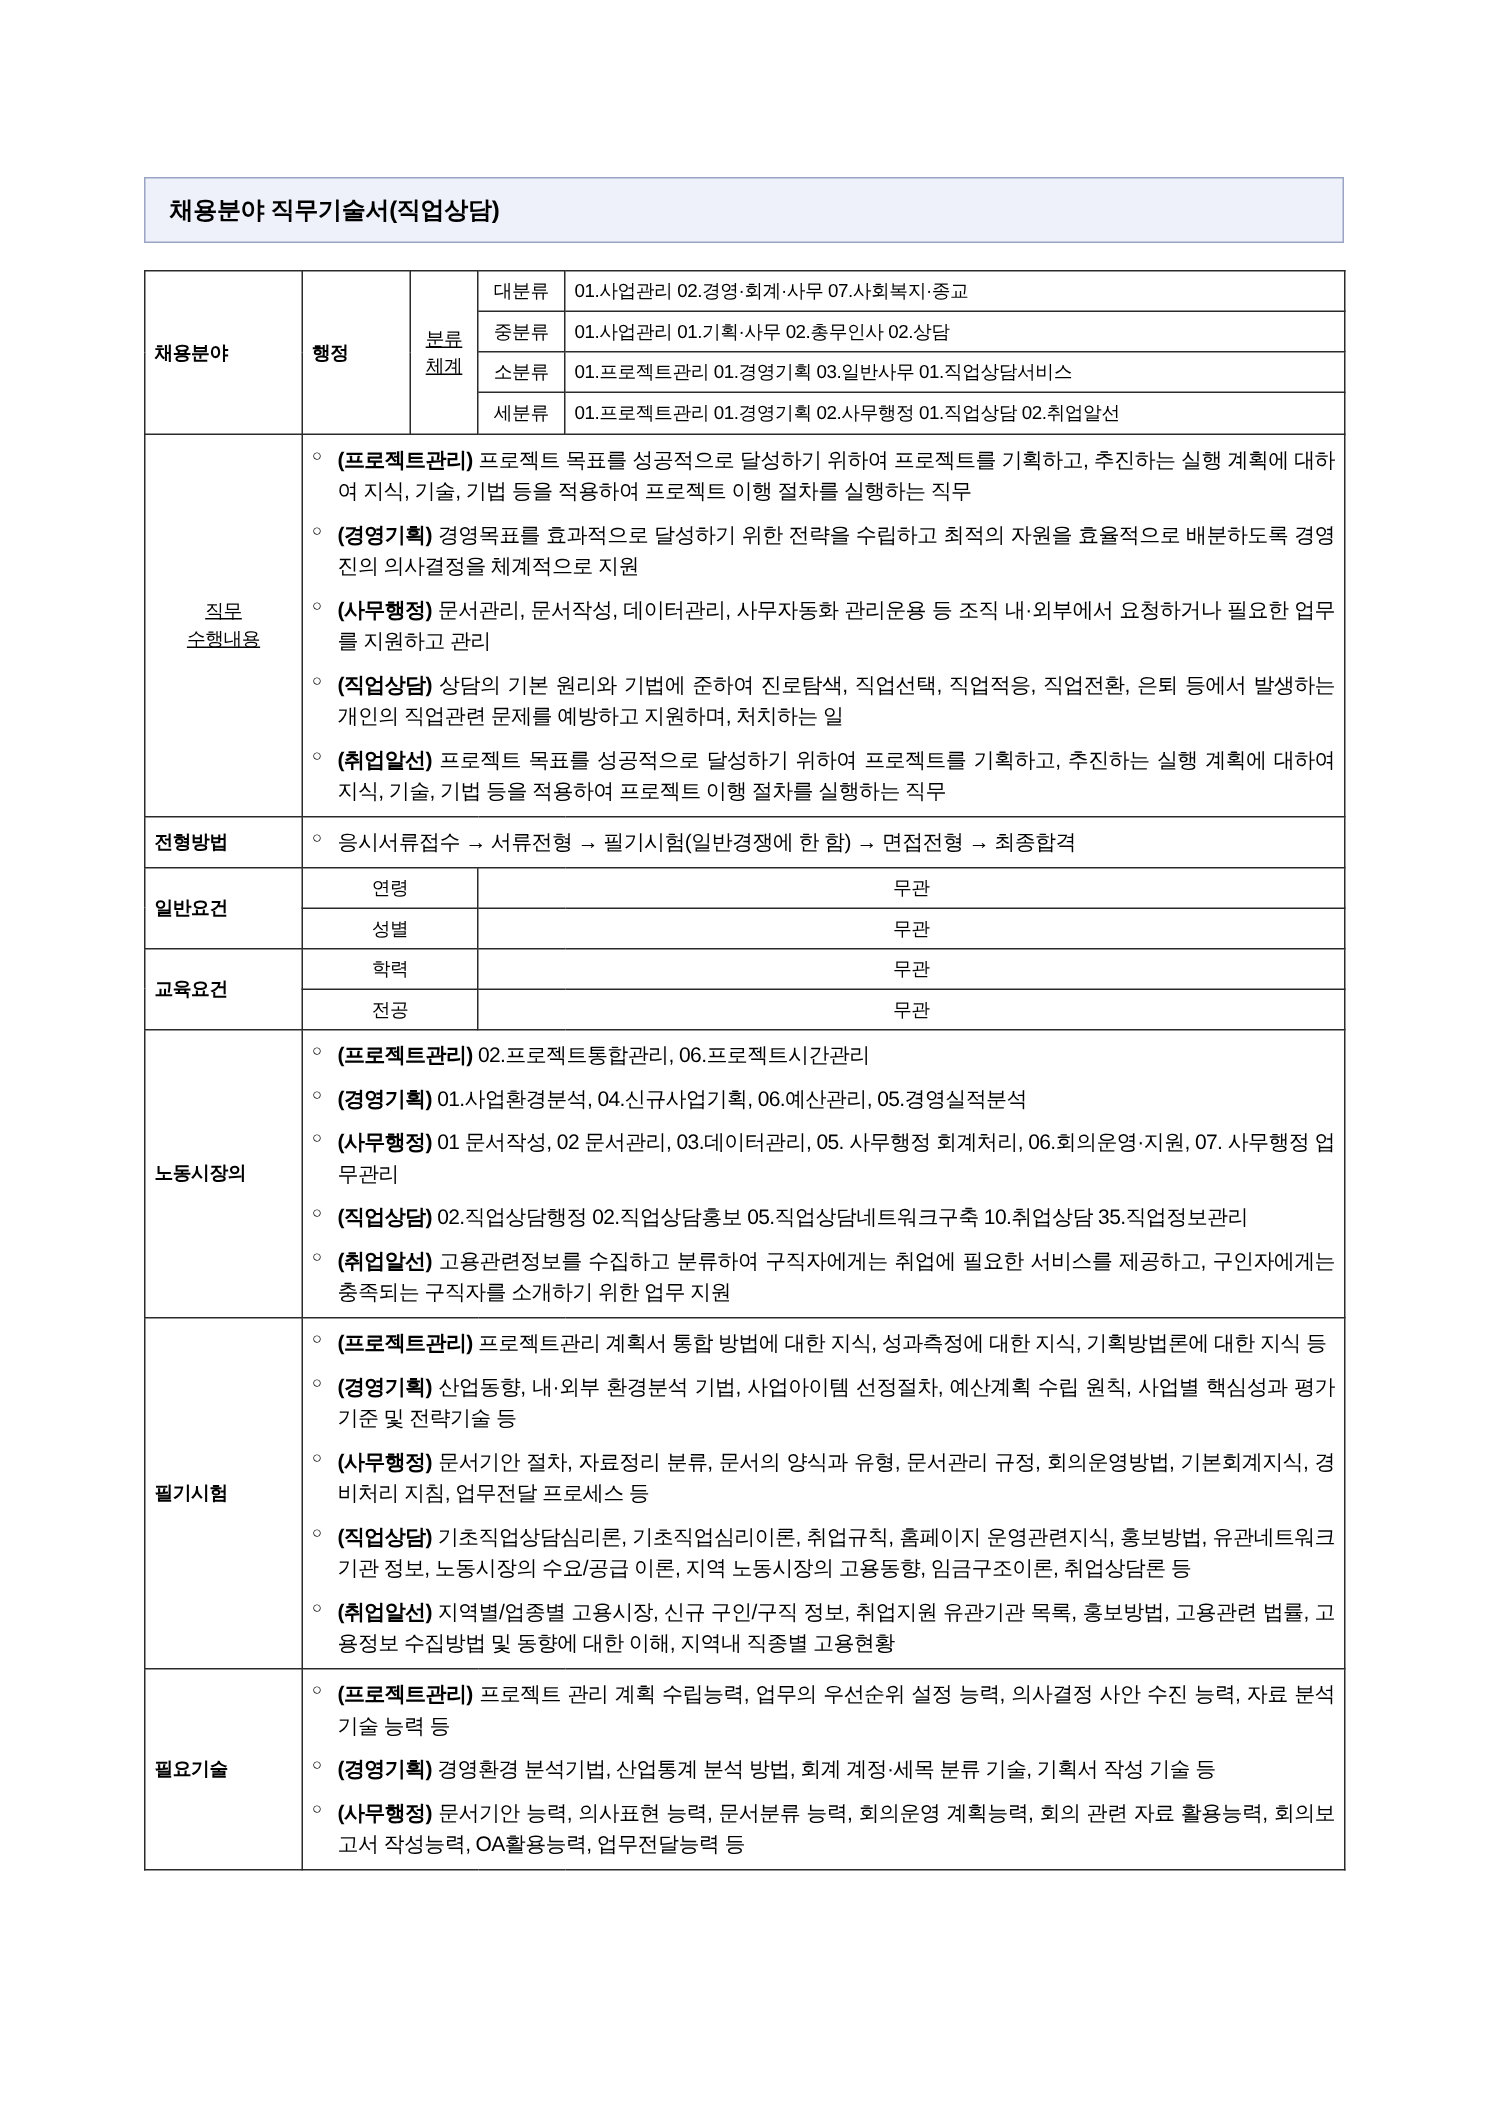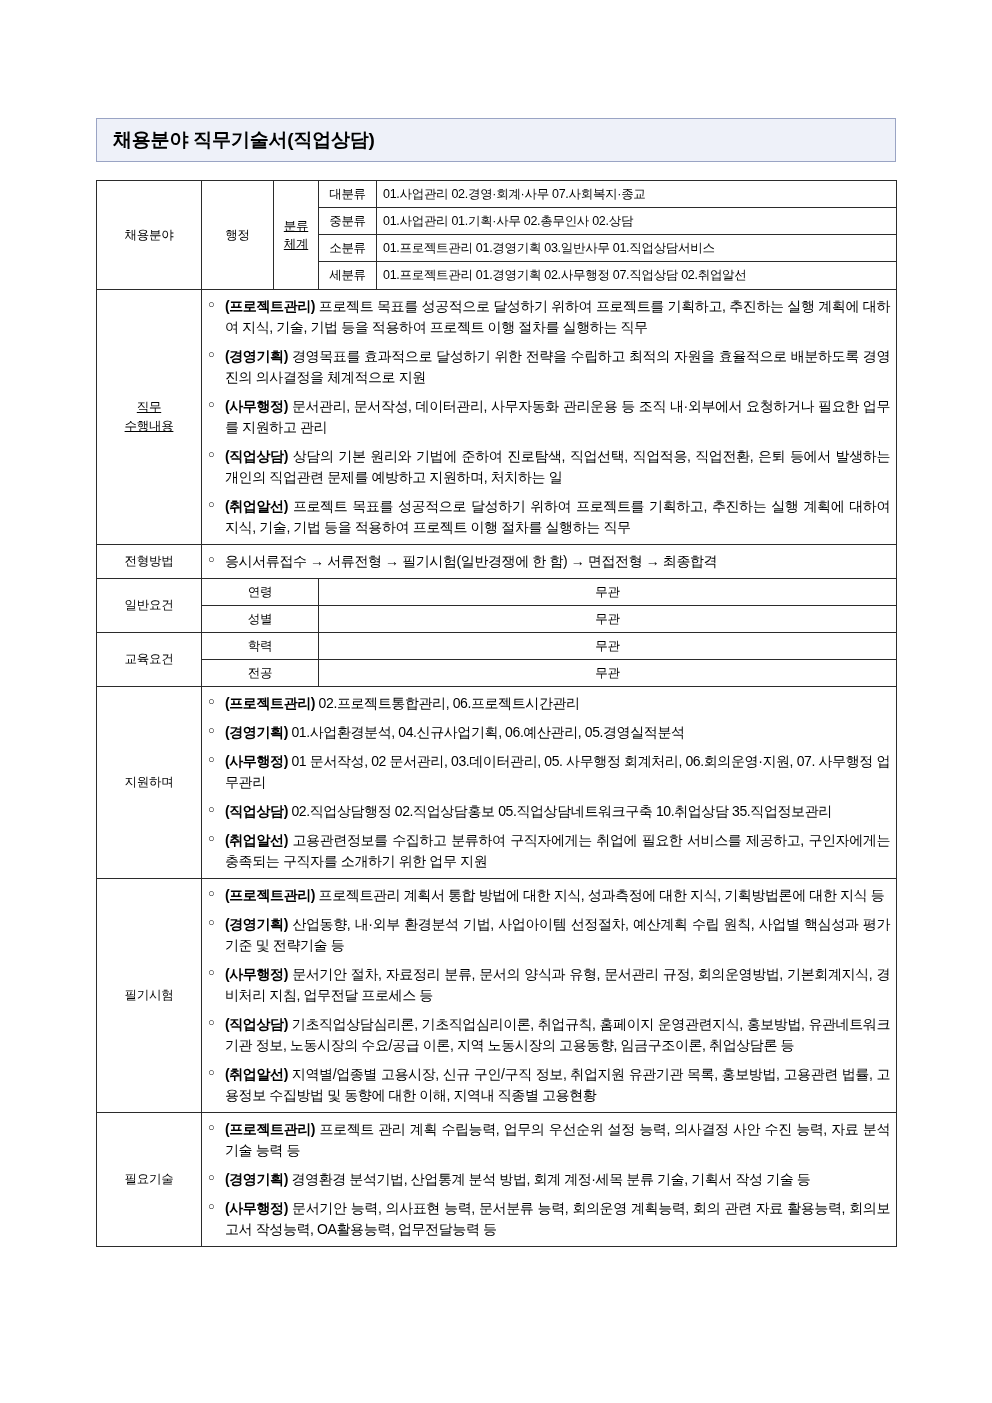--- a/index.html
+++ b/index.html
@@ -23,41 +23,41 @@
   }
   .doc-title {
     box-sizing: border-box;
     width: 800px;
     height: 44px;
     border: 1px solid #9aa4c4;
     background: #eef1f9;
     display: flex;
     align-items: center;
     padding-left: 16px;
-    font-size: 19px;
+    font-size: 16px;
     font-weight: bold;
     letter-spacing: -0.2px;
     margin-bottom: 18px;
   }
   table.main {
     width: 800px;
     border-collapse: collapse;
     table-layout: fixed;
   }
   table.main td {
     border: 1px solid #2b2b2b;
     vertical-align: middle;
     padding: 4px 6px;
     font-size: 12.5px;
     line-height: 1.45;
     letter-spacing: -0.3px;
   }
   .lbl {
-    text-align: center;
-    font-weight: normal;
+    text-align: left;
+    font-weight: bold;
     font-size: 13px;
   }
   .lbl2 {
     text-align: center;
     font-size: 13px;
     line-height: 1.35;
     text-decoration: underline;
   }
   .cls-head {
     text-align: center;
@@ -138,21 +138,21 @@
       <tr>
         <td class="cls-head">중분류</td>
         <td class="cls-val">01.사업관리 01.기획·사무 02.총무인사 02.상담</td>
       </tr>
       <tr>
         <td class="cls-head">소분류</td>
         <td class="cls-val">01.프로젝트관리 01.경영기획 03.일반사무 01.직업상담서비스</td>
       </tr>
       <tr>
         <td class="cls-head">세분류</td>
-        <td class="cls-val">01.프로젝트관리 01.경영기획 02.사무행정 07.직업상담 02.취업알선</td>
+        <td class="cls-val">01.프로젝트관리 01.경영기획 02.사무행정 01.직업상담 02.취업알선</td>
       </tr>
 
       <tr>
         <td class="lbl2">
           <div>직무</div>
           <div>수행내용</div>
         </td>
         <td colspan="4" class="cell-pad">
           <ul class="items">
             <li><span class="b">(프로젝트관리)</span><span> 프로젝트 목표를 성공적으로 달성하기 위하여 프로젝트를 기획하고, 추진하는 실행 계획에 대하여 지식, 기술, 기법 등을 적용하여 프로젝트 이행 절차를 실행하는 직무</span></li>
@@ -187,21 +187,21 @@
         <td class="lbl" rowspan="2">교육요건</td>
         <td colspan="2" class="ctr">학력</td>
         <td colspan="2" class="ctr">무관</td>
       </tr>
       <tr>
         <td colspan="2" class="ctr">전공</td>
         <td colspan="2" class="ctr">무관</td>
       </tr>
 
       <tr>
-        <td class="lbl">지원하며</td>
+        <td class="lbl">노동시장의</td>
         <td colspan="4" class="cell-pad">
           <ul class="items">
             <li><span class="b">(프로젝트관리)</span><span> 02.프로젝트통합관리, 06.프로젝트시간관리</span></li>
             <li><span class="b">(경영기획)</span><span> 01.사업환경분석, 04.신규사업기획, 06.예산관리, 05.경영실적분석</span></li>
             <li><span class="b">(사무행정)</span><span> 01 문서작성, 02 문서관리, 03.데이터관리, 05. 사무행정 회계처리, 06.회의운영·지원, 07. 사무행정 업무관리</span></li>
             <li><span class="b">(직업상담)</span><span> 02.직업상담행정 02.직업상담홍보 05.직업상담네트워크구축 10.취업상담 35.직업정보관리</span></li>
             <li><span class="b">(취업알선)</span><span> 고용관련정보를 수집하고 분류하여 구직자에게는 취업에 필요한 서비스를 제공하고, 구인자에게는 충족되는 구직자를 소개하기 위한 업무 지원</span></li>
           </ul>
         </td>
       </tr>

